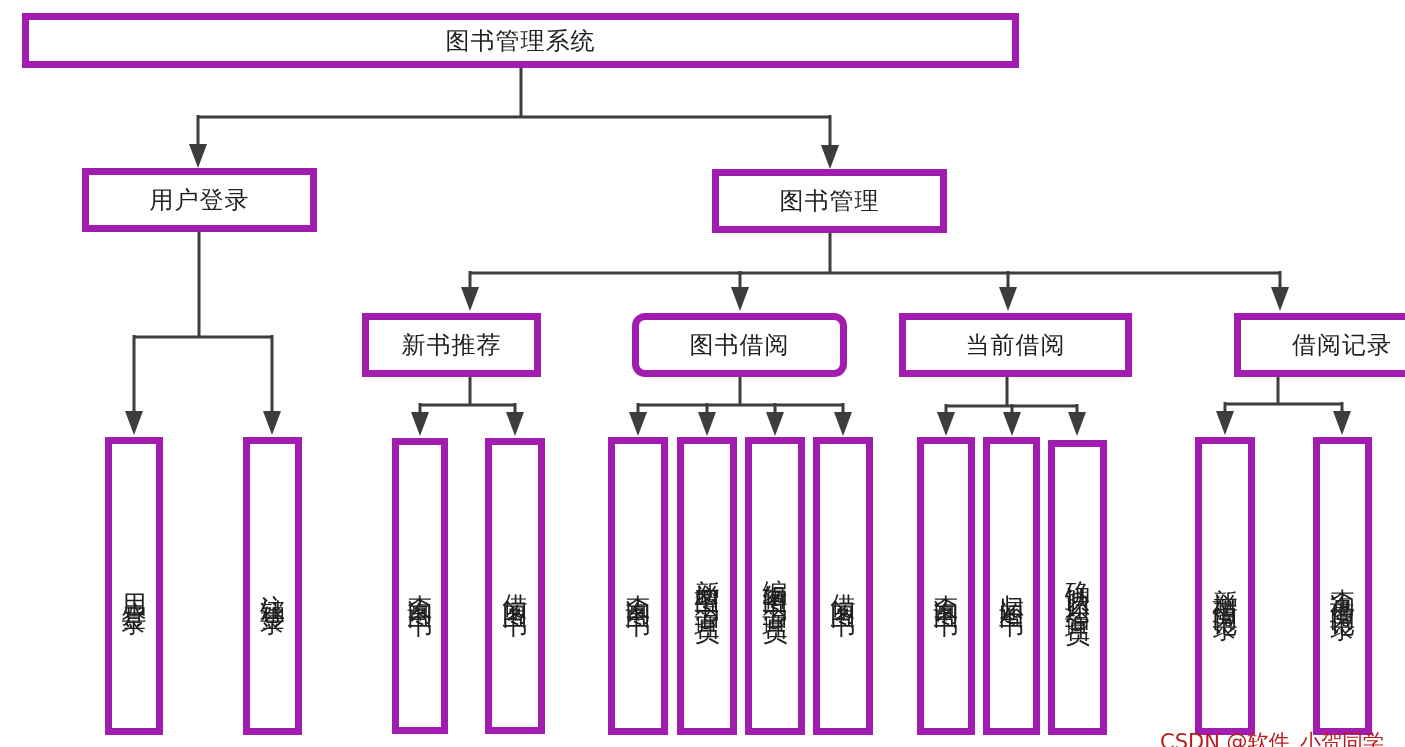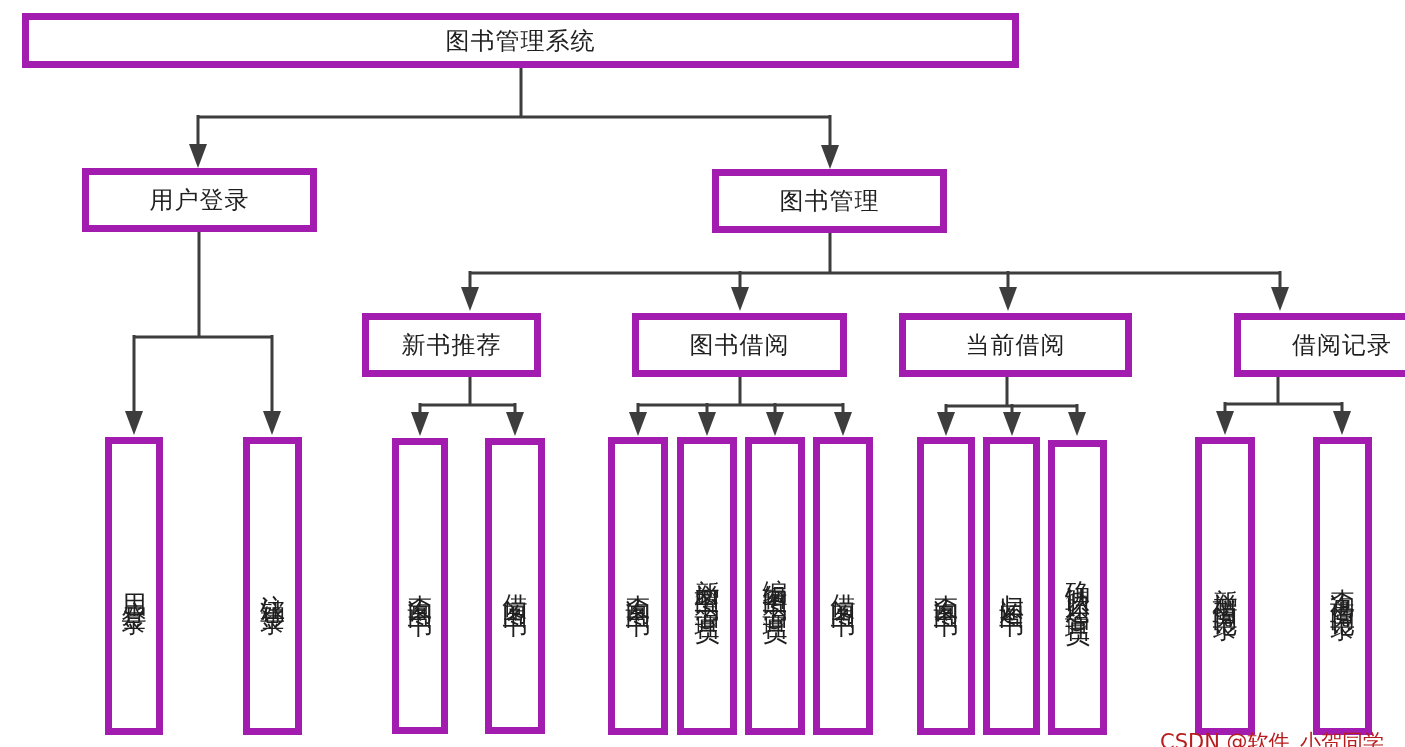--- a/index.html
+++ b/index.html
@@ -72,21 +72,21 @@
       <polygon points="1333,411 1351,411 1342,435"></polygon>
     </g>
   </svg>
 
   <div class="node h-node" style="left:22px;top:13px;width:997px;height:55px;">图书管理系统</div>
 
   <div class="node h-node" style="left:82px;top:168px;width:235px;height:64px;">用户登录</div>
   <div class="node h-node" style="left:712px;top:169px;width:235px;height:64px;">图书管理</div>
 
   <div class="node h-node" style="left:362px;top:313px;width:179px;height:64px;">新书推荐</div>
-  <div class="node h-node" style="left:632px;top:313px;width:215px;height:64px;">图书借阅</div>
+  <div class="node h-node" style="left:632px;top:313px;width:215px;height:64px;border-radius:13px;">图书借阅</div>
   <div class="node h-node" style="left:899px;top:313px;width:233px;height:64px;">当前借阅</div>
   <div class="node h-node" style="left:1234px;top:313px;width:216px;height:64px;">借阅记录</div>
 
   <div class="node v-node" style="left:105px;top:437px;width:58px;height:298px;">用户登录</div>
   <div class="node v-node" style="left:243px;top:437px;width:59px;height:298px;">注销登录</div>
 
   <div class="node v-node" style="left:392px;top:438px;width:56px;height:296px;">查询图书</div>
   <div class="node v-node" style="left:485px;top:438px;width:60px;height:296px;">借阅图书</div>
 
   <div class="node v-node" style="left:608px;top:437px;width:60px;height:298px;">查询图书</div>

